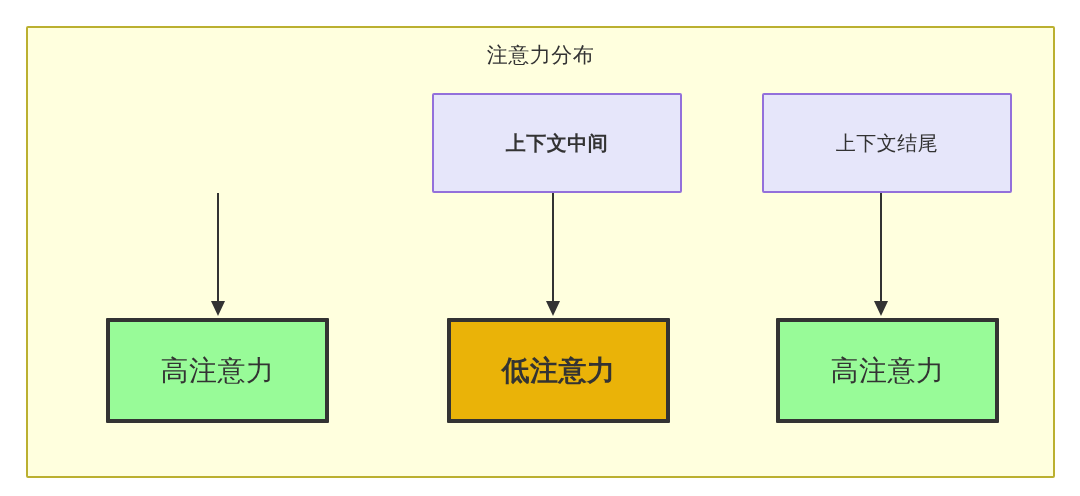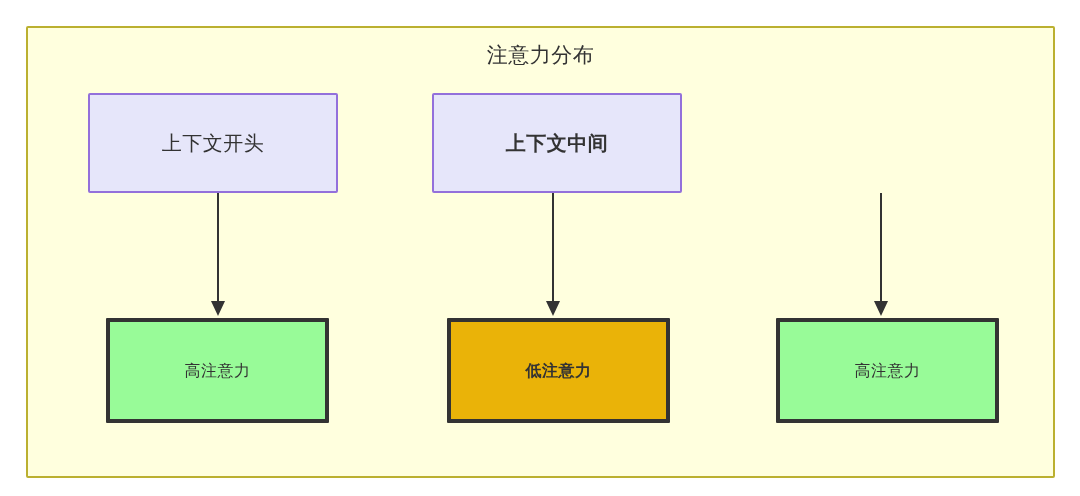--- a/index.html
+++ b/index.html
@@ -92,21 +92,21 @@
     border-radius: 1px;
     display: flex;
     align-items: center;
     justify-content: center;
   }
   .col-0 .node-tgt { left: 18px; }
   .col-1 .node-tgt { left: 15px; }
   .col-2 .node-tgt { left: 14px; }
 
   .node-tgt .label {
-    font-size: 16px;
+    font-size: 28px;
     line-height: 24px;
     color: #333333;
     letter-spacing: 0.5px;
     white-space: nowrap;
   }
 
   .fill-high { background: #98fb98; }
   .fill-low  { background: #eab308; }
 
   
@@ -142,23 +142,20 @@
 </head>
 <body>
 
 <div id="canvas">
 
   <div class="subgraph">
 
     <div class="subgraph-title">注意力分布</div>
 
     <div class="col col-0">
-      <div class="node-src">
-        <span class="label">上下文开头</span>
-      </div>
       <div class="edge">
         <div class="stem"></div>
         <div class="head"></div>
       </div>
       <div class="node-tgt fill-high">
         <span class="label">高注意力</span>
       </div>
     </div>
 
     <div class="col col-1">
@@ -168,20 +165,23 @@
       <div class="edge">
         <div class="stem"></div>
         <div class="head"></div>
       </div>
       <div class="node-tgt fill-low">
         <span class="label">低注意力</span>
       </div>
     </div>
 
     <div class="col col-2">
+      <div class="node-src">
+        <span class="label">上下文结尾</span>
+      </div>
       <div class="edge">
         <div class="stem"></div>
         <div class="head"></div>
       </div>
       <div class="node-tgt fill-high">
         <span class="label">高注意力</span>
       </div>
     </div>
 
   </div>

